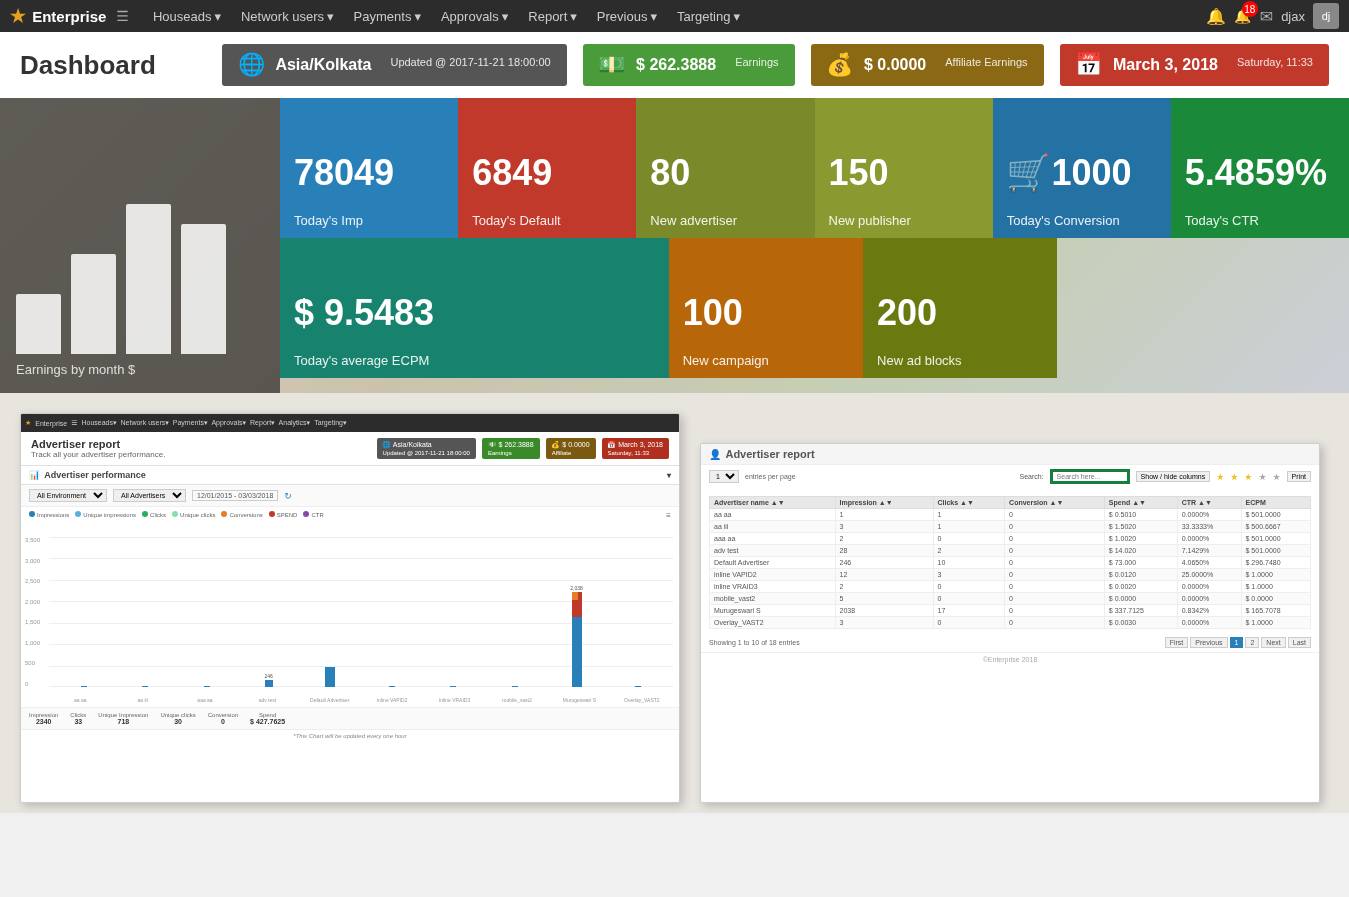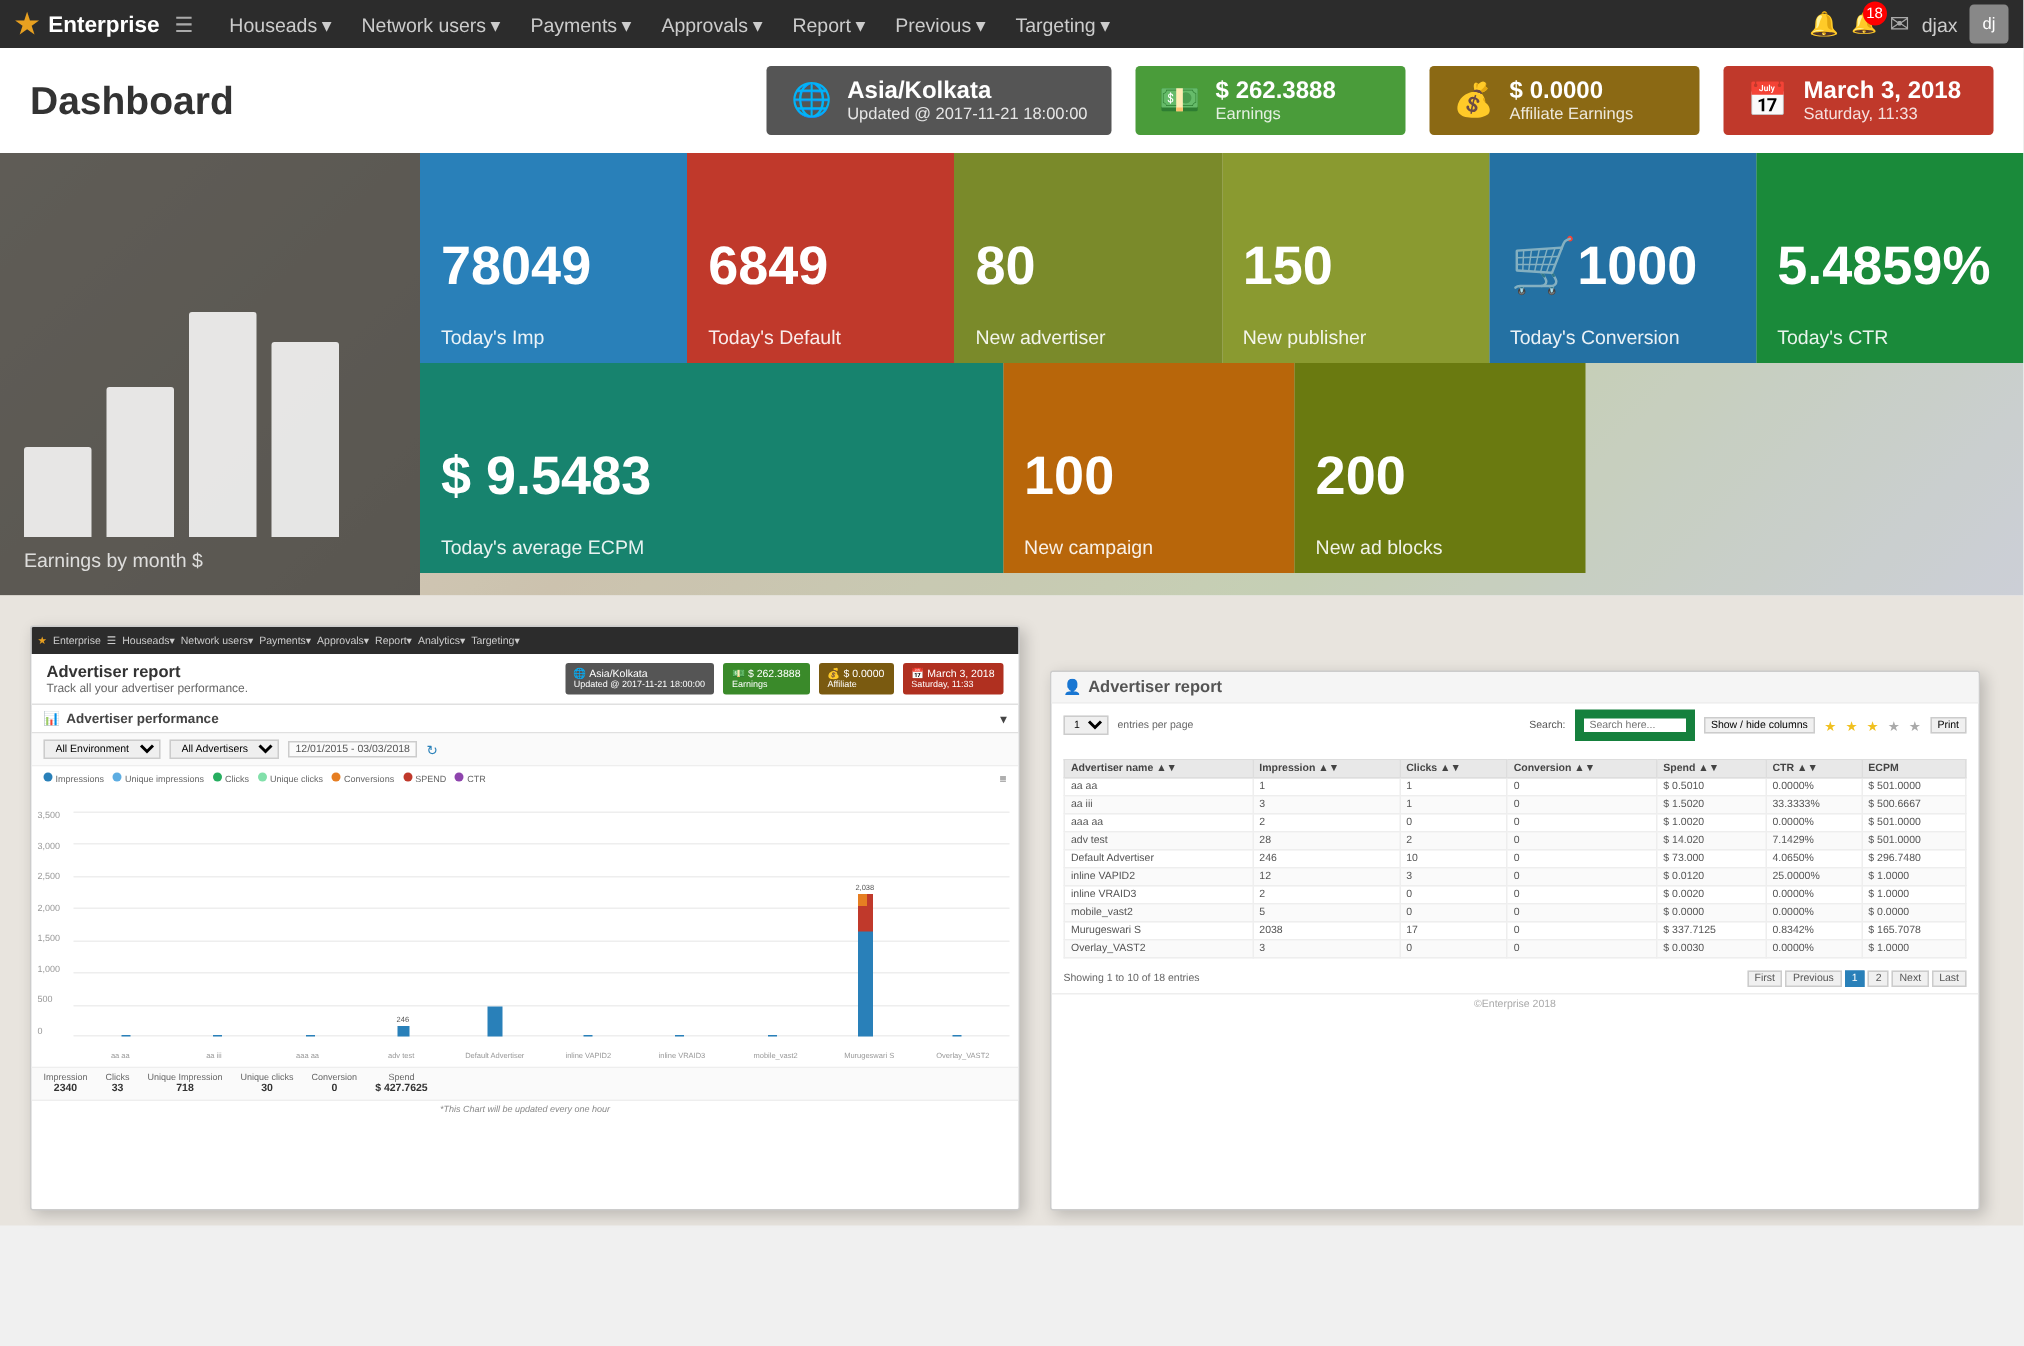--- a/index.html
+++ b/index.html
@@ -46,21 +46,21 @@
     }
     .page-title { font-size: 26px; font-weight: bold; color: #333; flex: 1; }
     .header-widget {
       display: flex; align-items: center; gap: 10px; padding: 8px 16px; border-radius: 3px; min-width: 180px;
     }
     .widget-timezone { background: #555; color: #fff; }
     .widget-earnings { background: #4a9c3a; color: #fff; }
     .widget-affiliate { background: #8b6914; color: #fff; }
     .widget-date { background: #c0392b; color: #fff; }
     .widget-icon { font-size: 22px; }
-    .widget-text { display: flex; flex-direction: column; }
+    .widget-text { display: flex; flex-direction: row; gap: 19px; }
     .widget-main { font-size: 16px; font-weight: bold; }
     .widget-sub { font-size: 11px; opacity: 0.85; }
 
     
     .bg-section {
       position: relative;
       height: 295px;
       overflow: hidden;
       background: linear-gradient(135deg, #e8e0d0 0%, #d0c8b8 40%, #c8d8c0 70%, #d0d8e8 100%);
     }
@@ -158,21 +158,21 @@
     .mini-footer-stats {
       display: flex; gap: 12px; padding: 4px 8px; border-top: 1px solid #eee; background: #fafafa;
     }
     .mini-stat { text-align: center; }
     .mini-stat-label { font-size: 6px; color: #666; }
     .mini-stat-value { font-size: 7px; font-weight: bold; color: #333; }
 
     
     .mini-table-container { padding: 4px 8px; overflow: hidden; }
     .mini-table-controls { display: flex; align-items: center; gap: 6px; margin-bottom: 4px; font-size: 7px; color: #666; }
-    .mini-search { border: 6px solid #15803d; padding: 1px 4px; font-size: 7px; width: 80px; }
+    .mini-search { border: 3px solid #15803d; padding: 1px 4px; font-size: 7px; width: 80px; }
     .mini-table { width: 100%; border-collapse: collapse; font-size: 7px; }
     .mini-table th { background: #e8e8e8; padding: 2px 4px; text-align: left; color: #444; border: 1px solid #ddd; font-weight: bold; }
     .mini-table td { padding: 2px 4px; border: 1px solid #eee; color: #555; }
     .mini-table tr:nth-child(even) td { background: #fafafa; }
     .mini-table-footer { font-size: 7px; color: #666; padding: 4px 8px; display: flex; justify-content: space-between; align-items: center; }
     .mini-pagination { display: flex; gap: 2px; }
     .mini-page-btn { background: #f0f0f0; border: 1px solid #ccc; padding: 1px 4px; font-size: 7px; cursor: pointer; color: #555; }
     .mini-page-btn.active { background: #2980b9; color: #fff; border-color: #2980b9; }
 
     .mini-report-title { font-size: 11px; font-weight: bold; color: #555; padding: 4px 8px; display: flex; align-items: center; gap: 4px; border-bottom: 1px solid #eee; background: #f5f5f5; }

